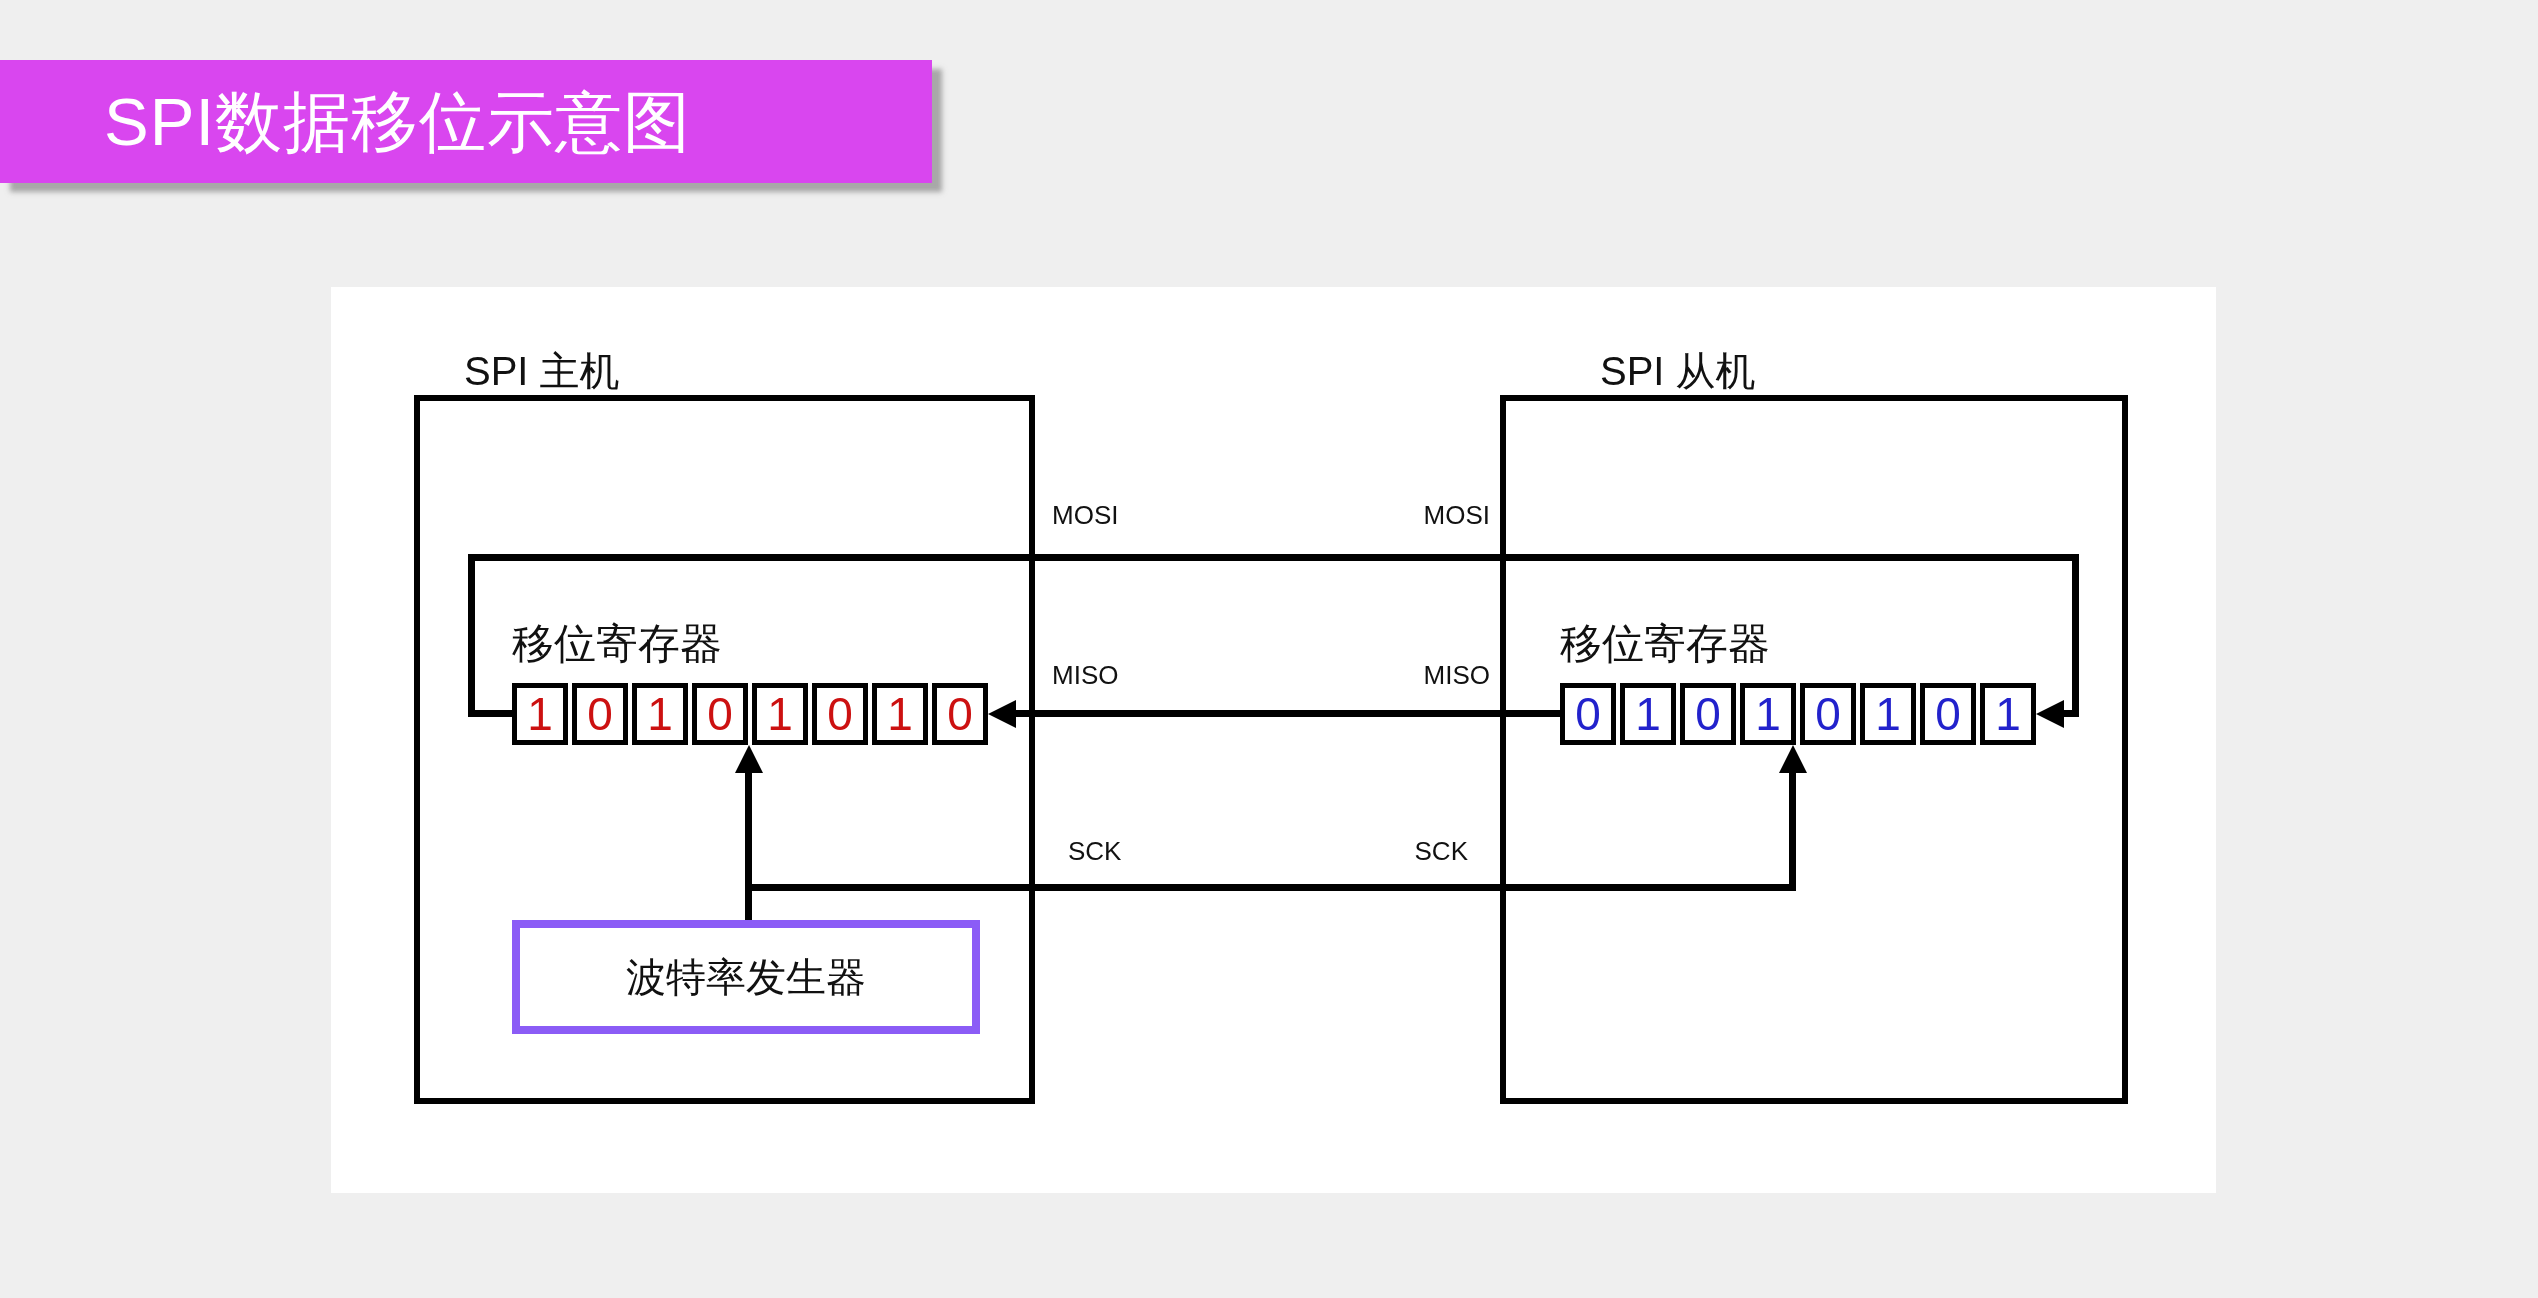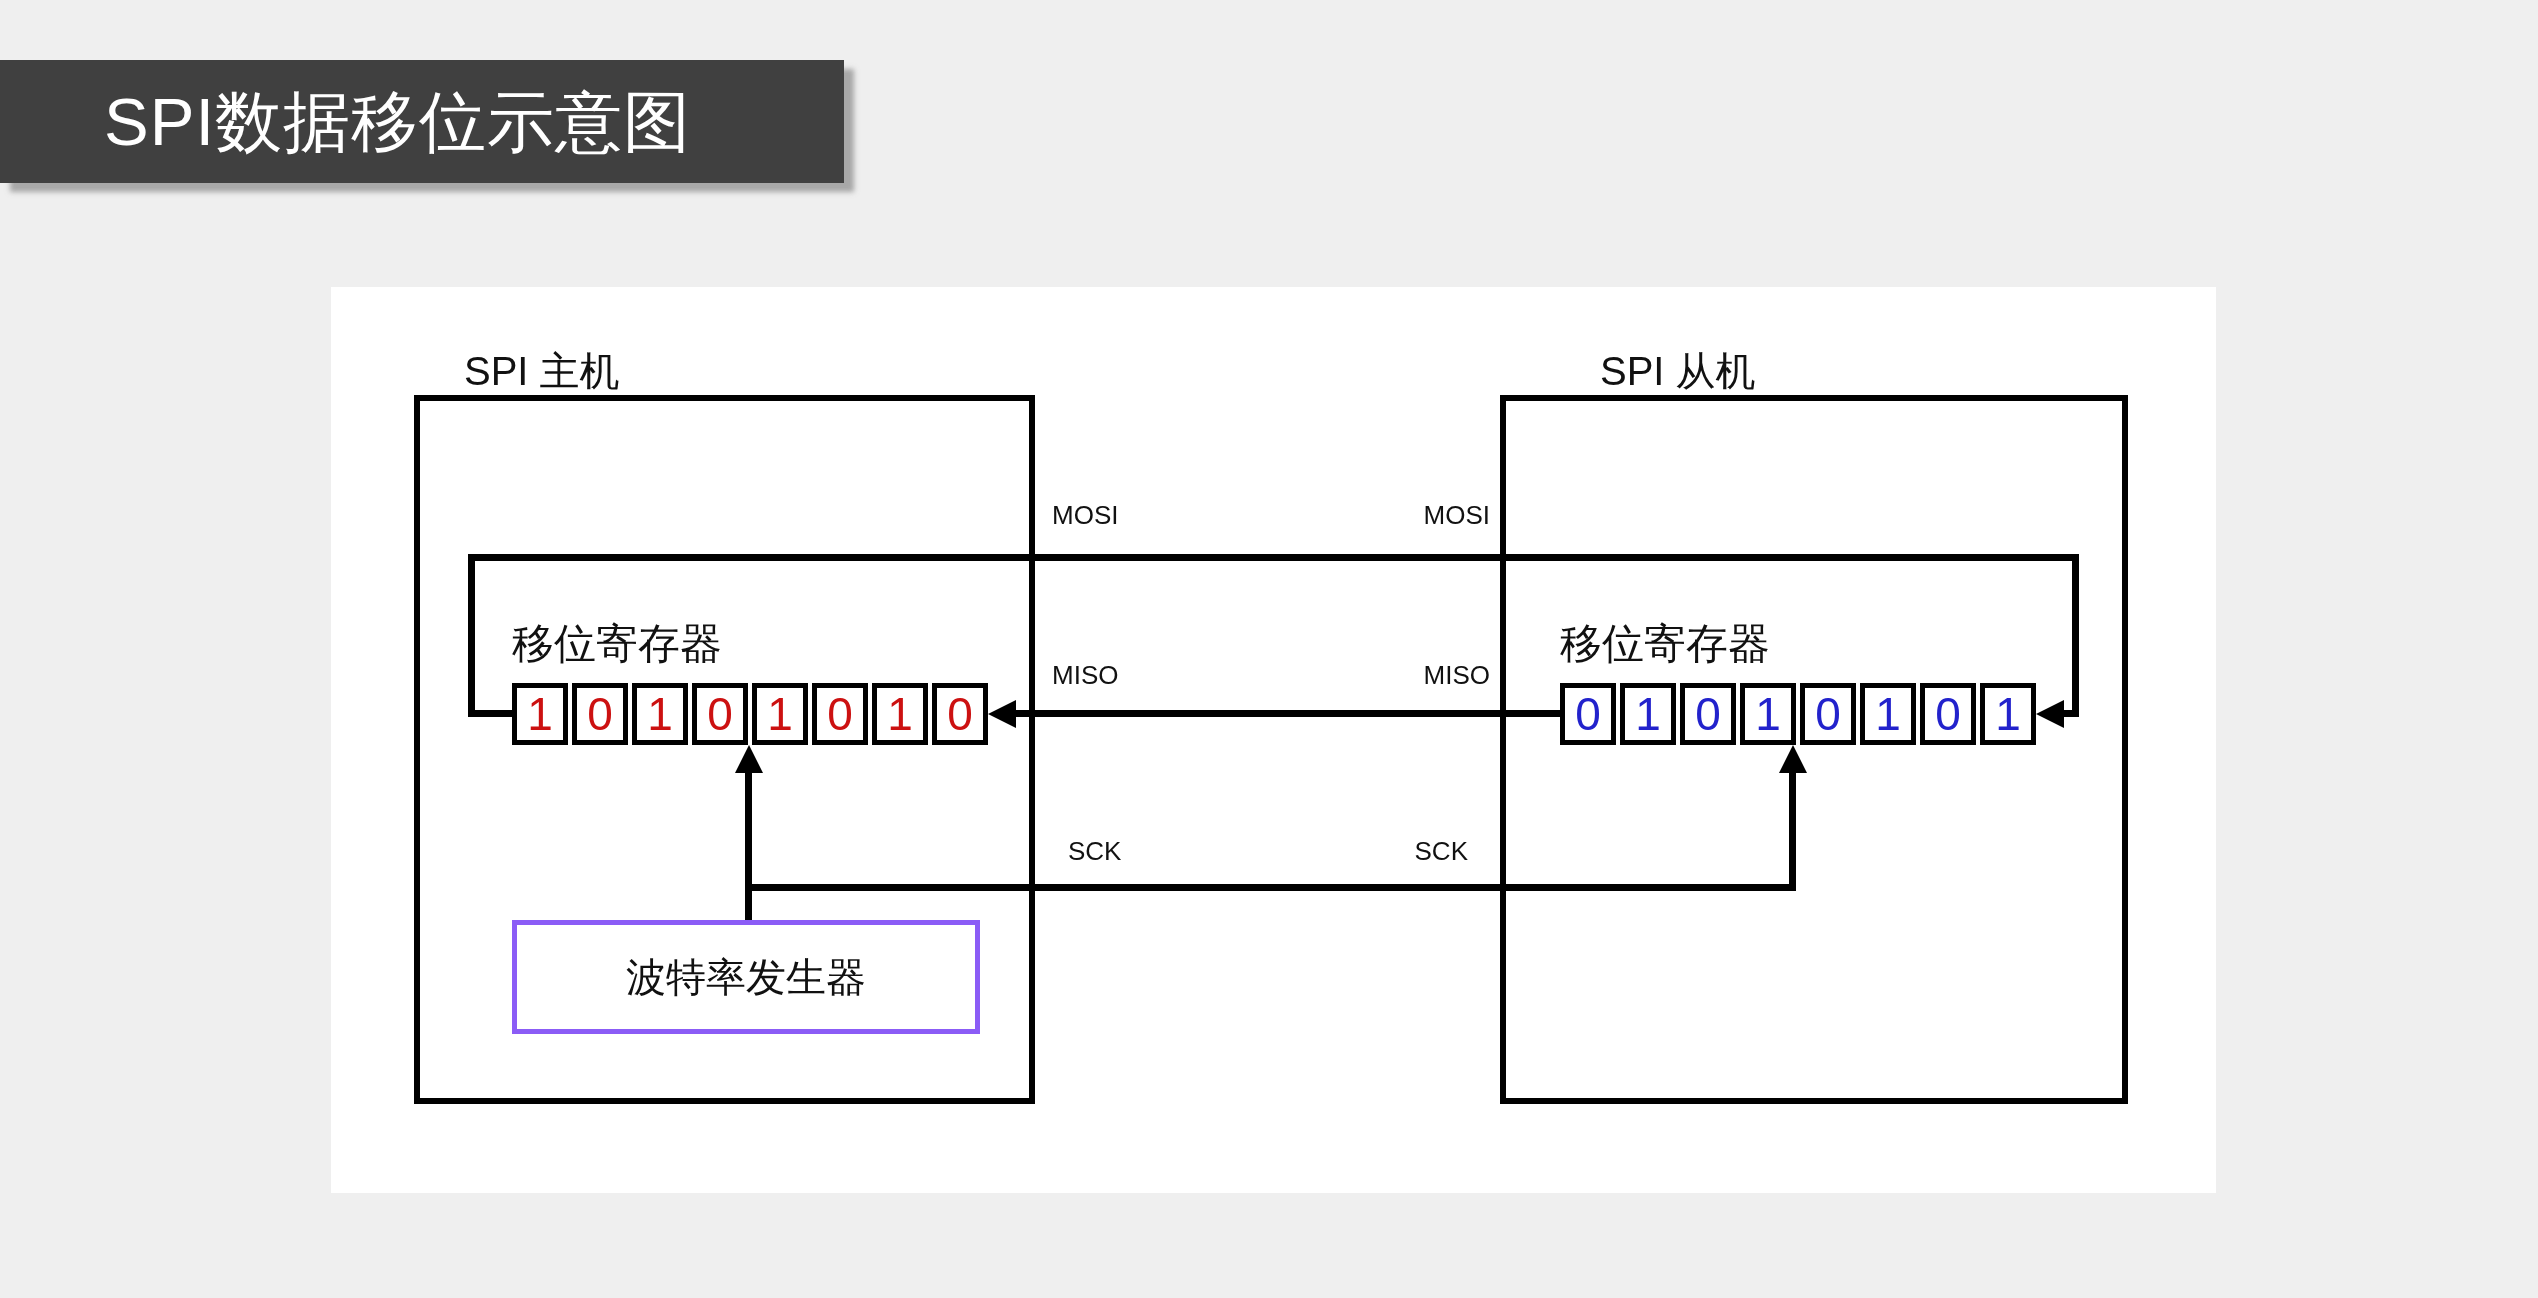--- a/index.html
+++ b/index.html
@@ -6,22 +6,22 @@
   body{
     width:2538px;height:1298px;
     background:#efefef;
     font-family:"Liberation Sans","DejaVu Sans",sans-serif;
     position:relative;overflow:hidden;
   }
   .stage{position:absolute;left:0;top:0;width:2538px;height:1298px;}
 
   
   .banner{
-    position:absolute;left:0;top:60px;width:844px;height:123px;
-    background:#404040;
+    position:absolute;left:0;top:60px;width:932px;height:123px;
+    background:#d946ef;
     box-shadow:10px 9px 5px rgba(110,110,110,.55);
   }
   .banner-title{
     position:absolute;left:104px;top:0;height:123px;line-height:123px;
     color:#ffffff;font-size:67px;letter-spacing:1px;white-space:nowrap;
   }
 
   
   .panel{
     position:absolute;left:331px;top:287px;width:1885px;height:906px;
@@ -53,21 +53,21 @@
   .register-label{
     position:absolute;top:616px;width:476px;text-align:left;
     font-size:42px;color:#111;white-space:nowrap;
   }
   .register-label-master{left:512px;}
   .register-label-slave{left:1560px;}
 
   
   .baud-box{
     position:absolute;left:512px;top:920px;width:468px;height:114px;
-    border:5px solid #8b5cf6;box-sizing:border-box;
+    border:8px solid #8b5cf6;box-sizing:border-box;
     display:flex;align-items:center;justify-content:center;
     font-size:40px;color:#111;background:#fff;
   }
 
   
   .wire{position:absolute;background:#000;}
   
   .w-mosi-stub   {left:468px; top:710px; width:48px;   height:7px;}
   .w-mosi-riser  {left:468px; top:554px; width:7px;    height:163px;}
   .w-mosi-top    {left:468px; top:554px; width:1611px; height:7px;}

